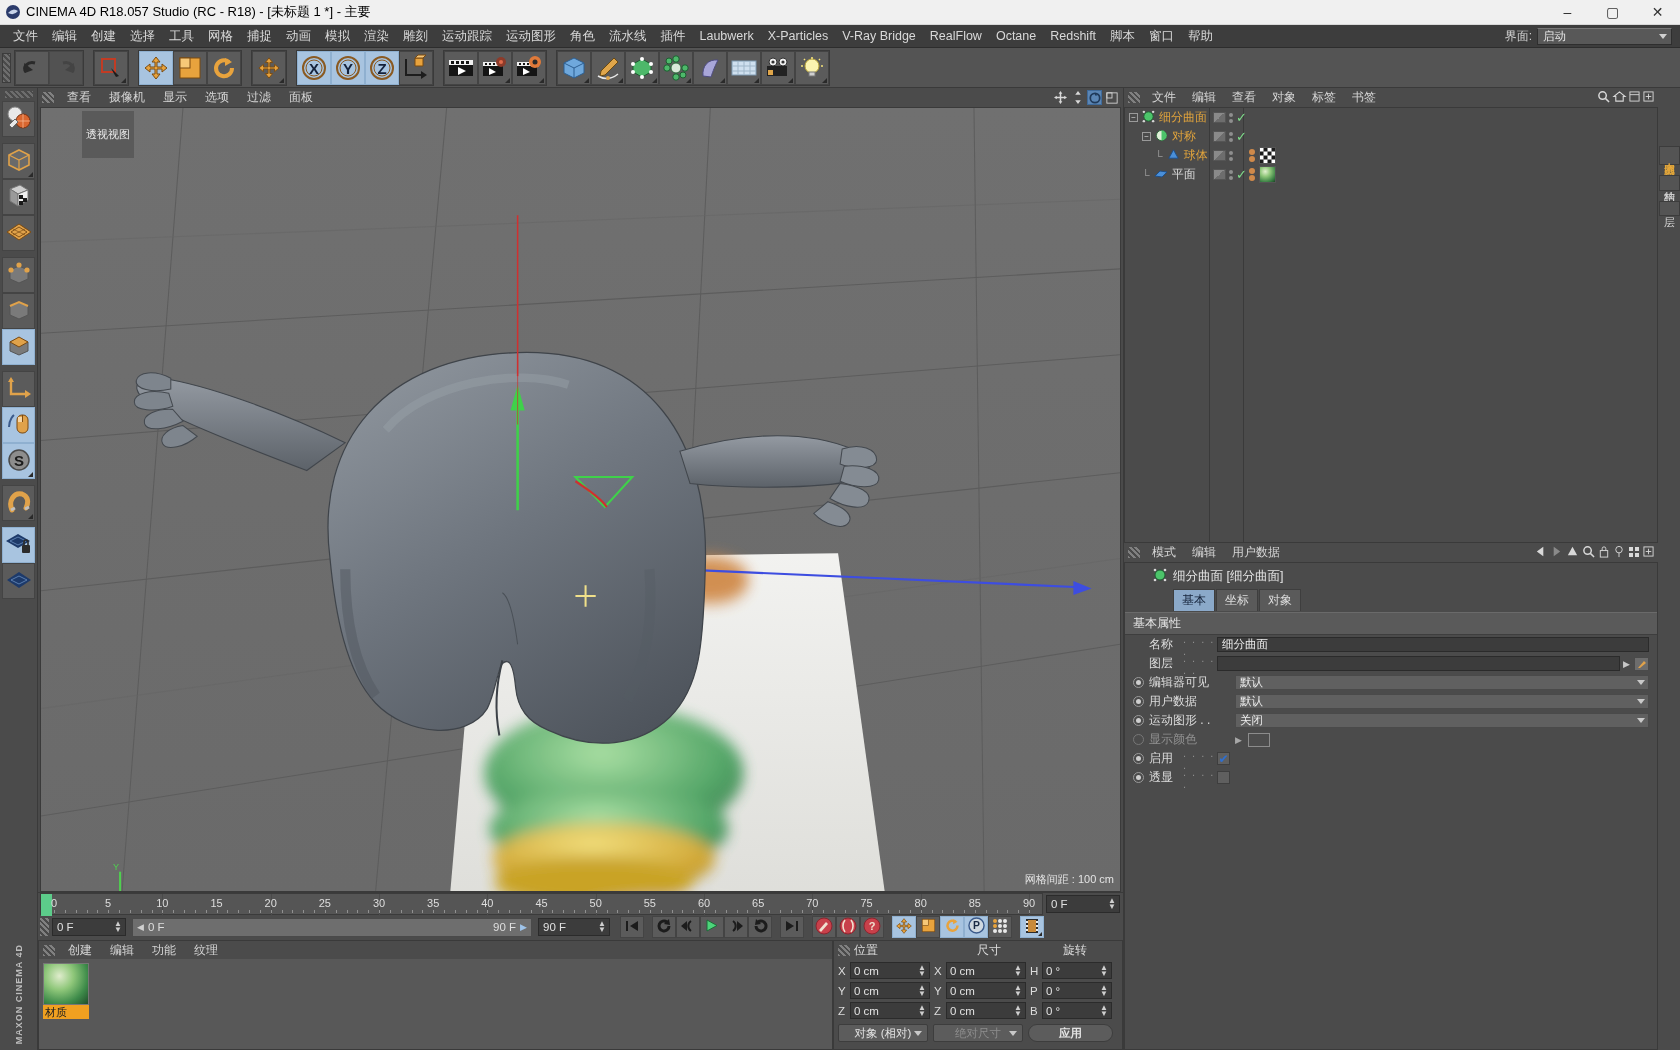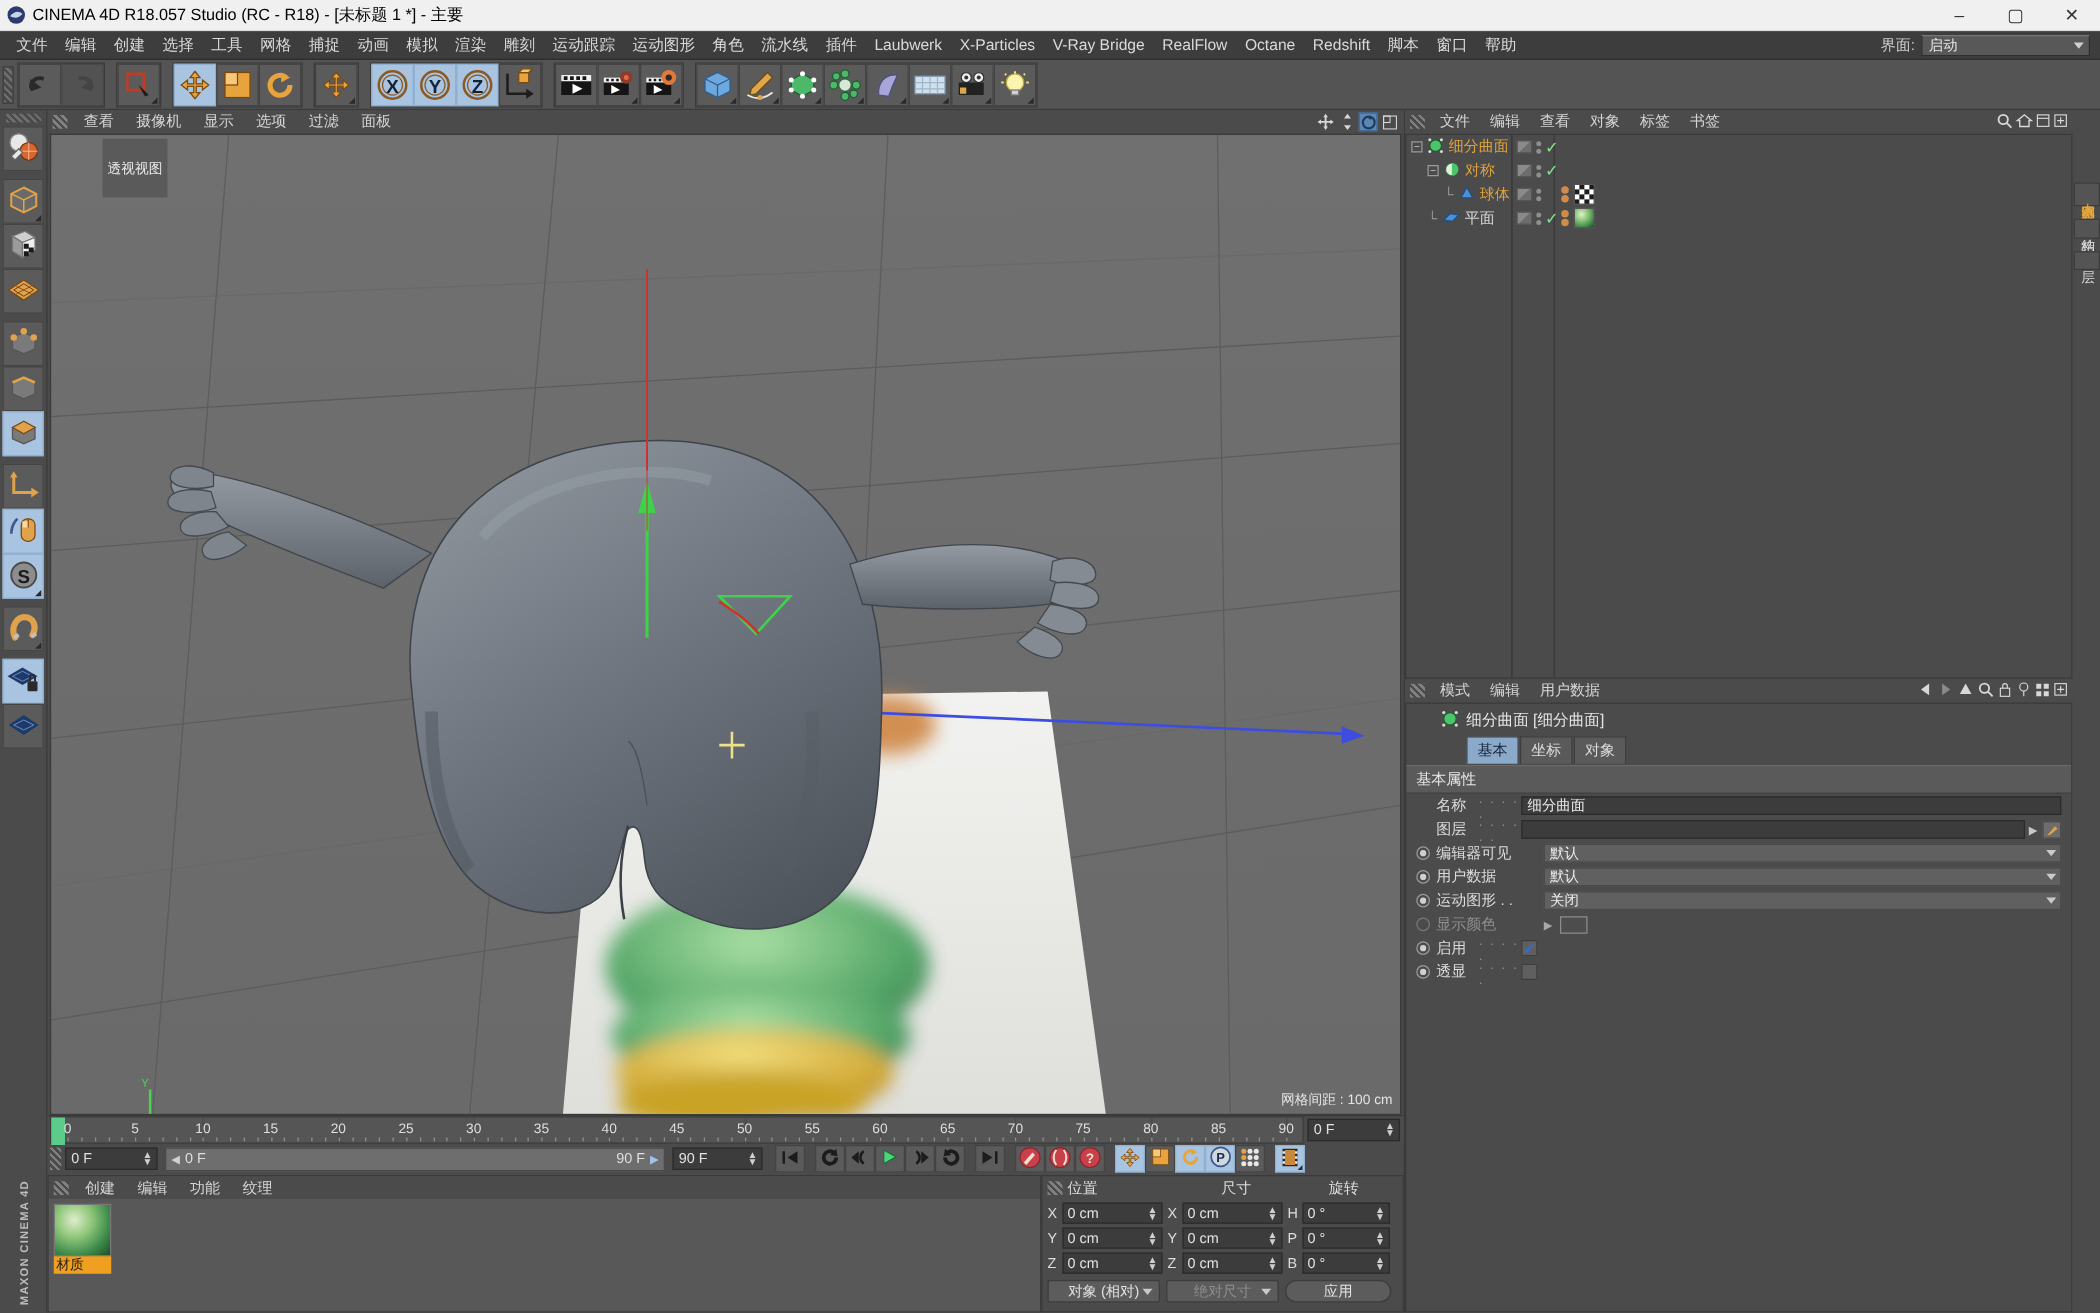--- a/index.html
+++ b/index.html
@@ -1242,21 +1242,21 @@
         </div>
         <div class="cm-foot">
           <div class="cbtn" style="width:90px;">
             <span>对象 (相对)</span>
             <span class="arw"></span>
           </div>
           <div class="cbtn dis" style="width:90px;">
             <span>绝对尺寸</span>
             <span class="arw"></span>
           </div>
-          <div class="cbtn" style="width:85px;border-radius:9px;">应用</div>
+          <div class="cbtn" style="width:85px;border-radius:9px;font-weight:bold;">应用</div>
         </div>
       </div>
     </div>
   </div>
 
   <div id="right">
 
     <div id="objmgr">
       <div class="panel-menu">
         <span class="grip"></span>

